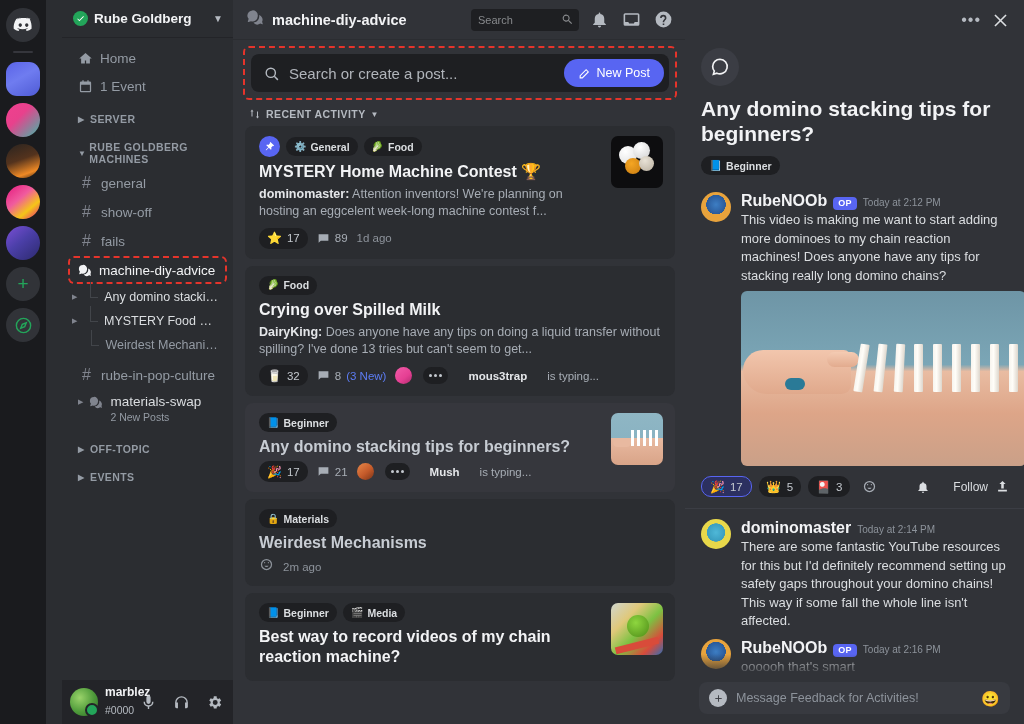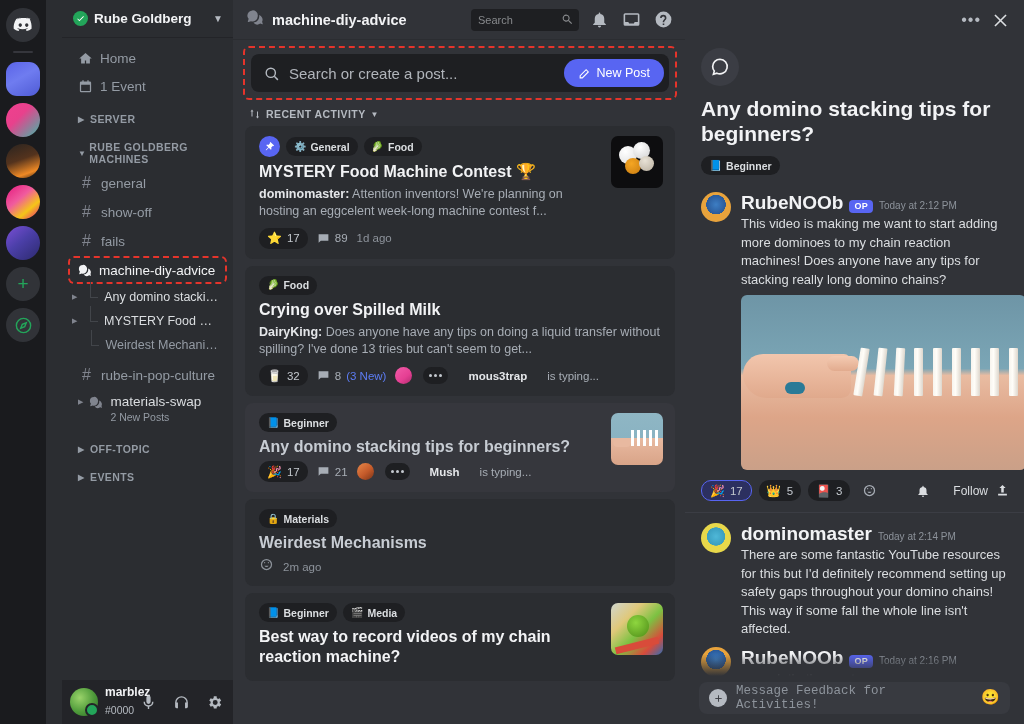--- a/index.html
+++ b/index.html
@@ -291,21 +291,21 @@
   }
 
   .thread-scroll { flex: 1; overflow: hidden; }
   .msg { display: flex; gap: 10px; padding: 7px 16px 0 16px; }
   .msg.cont { padding-top: 1px; }
   .avatar { width: 30px; height: 30px; border-radius: 50%; flex: 0 0 30px; }
   .av-rube { background: radial-gradient(circle at 50% 42%, #3d7ec4 0%, #2a5a9a 42%, #e8a33c 43%, #e8a33c 100%); }
   .av-domino { background: radial-gradient(circle at 50% 45%, #4fb8d8 0%, #3a9ec0 40%, #e8d84a 42%, #e8d84a 100%); }
   .msg-body { flex: 1; min-width: 0; }
   .msg-head { display: flex; align-items: baseline; gap: 6px; margin-bottom: 1px; }
-  .msg-author { font-size: 19px; font-weight: bold; color: #f2f3f5; }
+  .msg-author { font-size: 16px; font-weight: bold; color: #f2f3f5; }
   .op-badge {
     background: #5865f2; color: #fff; font-size: 9px; font-weight: bold;
     padding: 1.5px 5px; border-radius: 4px; letter-spacing: .3px;
   }
   .msg-time { font-size: 10px; color: #8d939b; }
   .msg-text { font-size: 13px; color: #dbdee1; line-height: 1.42; }
 
   .media-img {
     width: 285px; height: 175px; border-radius: 6px; margin-top: 6px;
     background: linear-gradient(180deg,#6e95a6 0%,#7ba6b6 42%,#e9bca2 46%,#dda588 70%,#caa088 100%);
@@ -348,21 +348,21 @@
   }
   .addreact svg { width: 15px; height: 15px; fill: #a7adb5; }
   .rb-spacer { flex: 1; }
   .follow-btn {
     display: inline-flex; align-items: center; gap: 23px;
     font-size: 12px; color: #dbdee1; font-weight: 500; cursor: pointer;
   }
   .follow-btn svg { width: 14px; height: 14px; fill: #dbdee1; }
   .share-btn svg { width: 15px; height: 15px; fill: #dbdee1; }
 
-  .composer-wrap { padding: 6px 14px 10px 14px; font-family: Liberation Mono, monospace; }
+  .composer-wrap { padding: 6px 14px 10px 14px; }
   .composer {
     height: 32px; background: #383a40; border-radius: 8px;
     display: flex; align-items: center; gap: 9px; padding: 0 10px;
   }
   .comp-plus {
     width: 18px; height: 18px; border-radius: 50%; background: #b5bac1;
     display: flex; align-items: center; justify-content: center; flex: 0 0 18px;
     cursor: pointer;
   }
   .comp-plus svg { width: 11px; height: 11px; fill: #383a40; }
@@ -595,21 +595,21 @@
             </span>
             <span class="tag">
               <span class="em">⚙️</span>
               <span>General</span>
             </span>
             <span class="tag">
               <span class="em">🥬</span>
               <span>Food</span>
             </span>
           </div>
-          <div class="post-title">MYSTERY Food Machine Contest 🏆</div>
+          <div class="post-title">MYSTERY Home Machine Contest 🏆</div>
           <div class="post-snippet">
             <b>dominomaster:</b>
             <span>Attention inventors! We're planning on hosting an eggcelent week-long machine contest f...</span>
           </div>
           <div class="meta">
             <span class="react-chip">
               <span class="em">⭐</span>
               <span>17</span>
             </span>
             <span class="msg-count">

